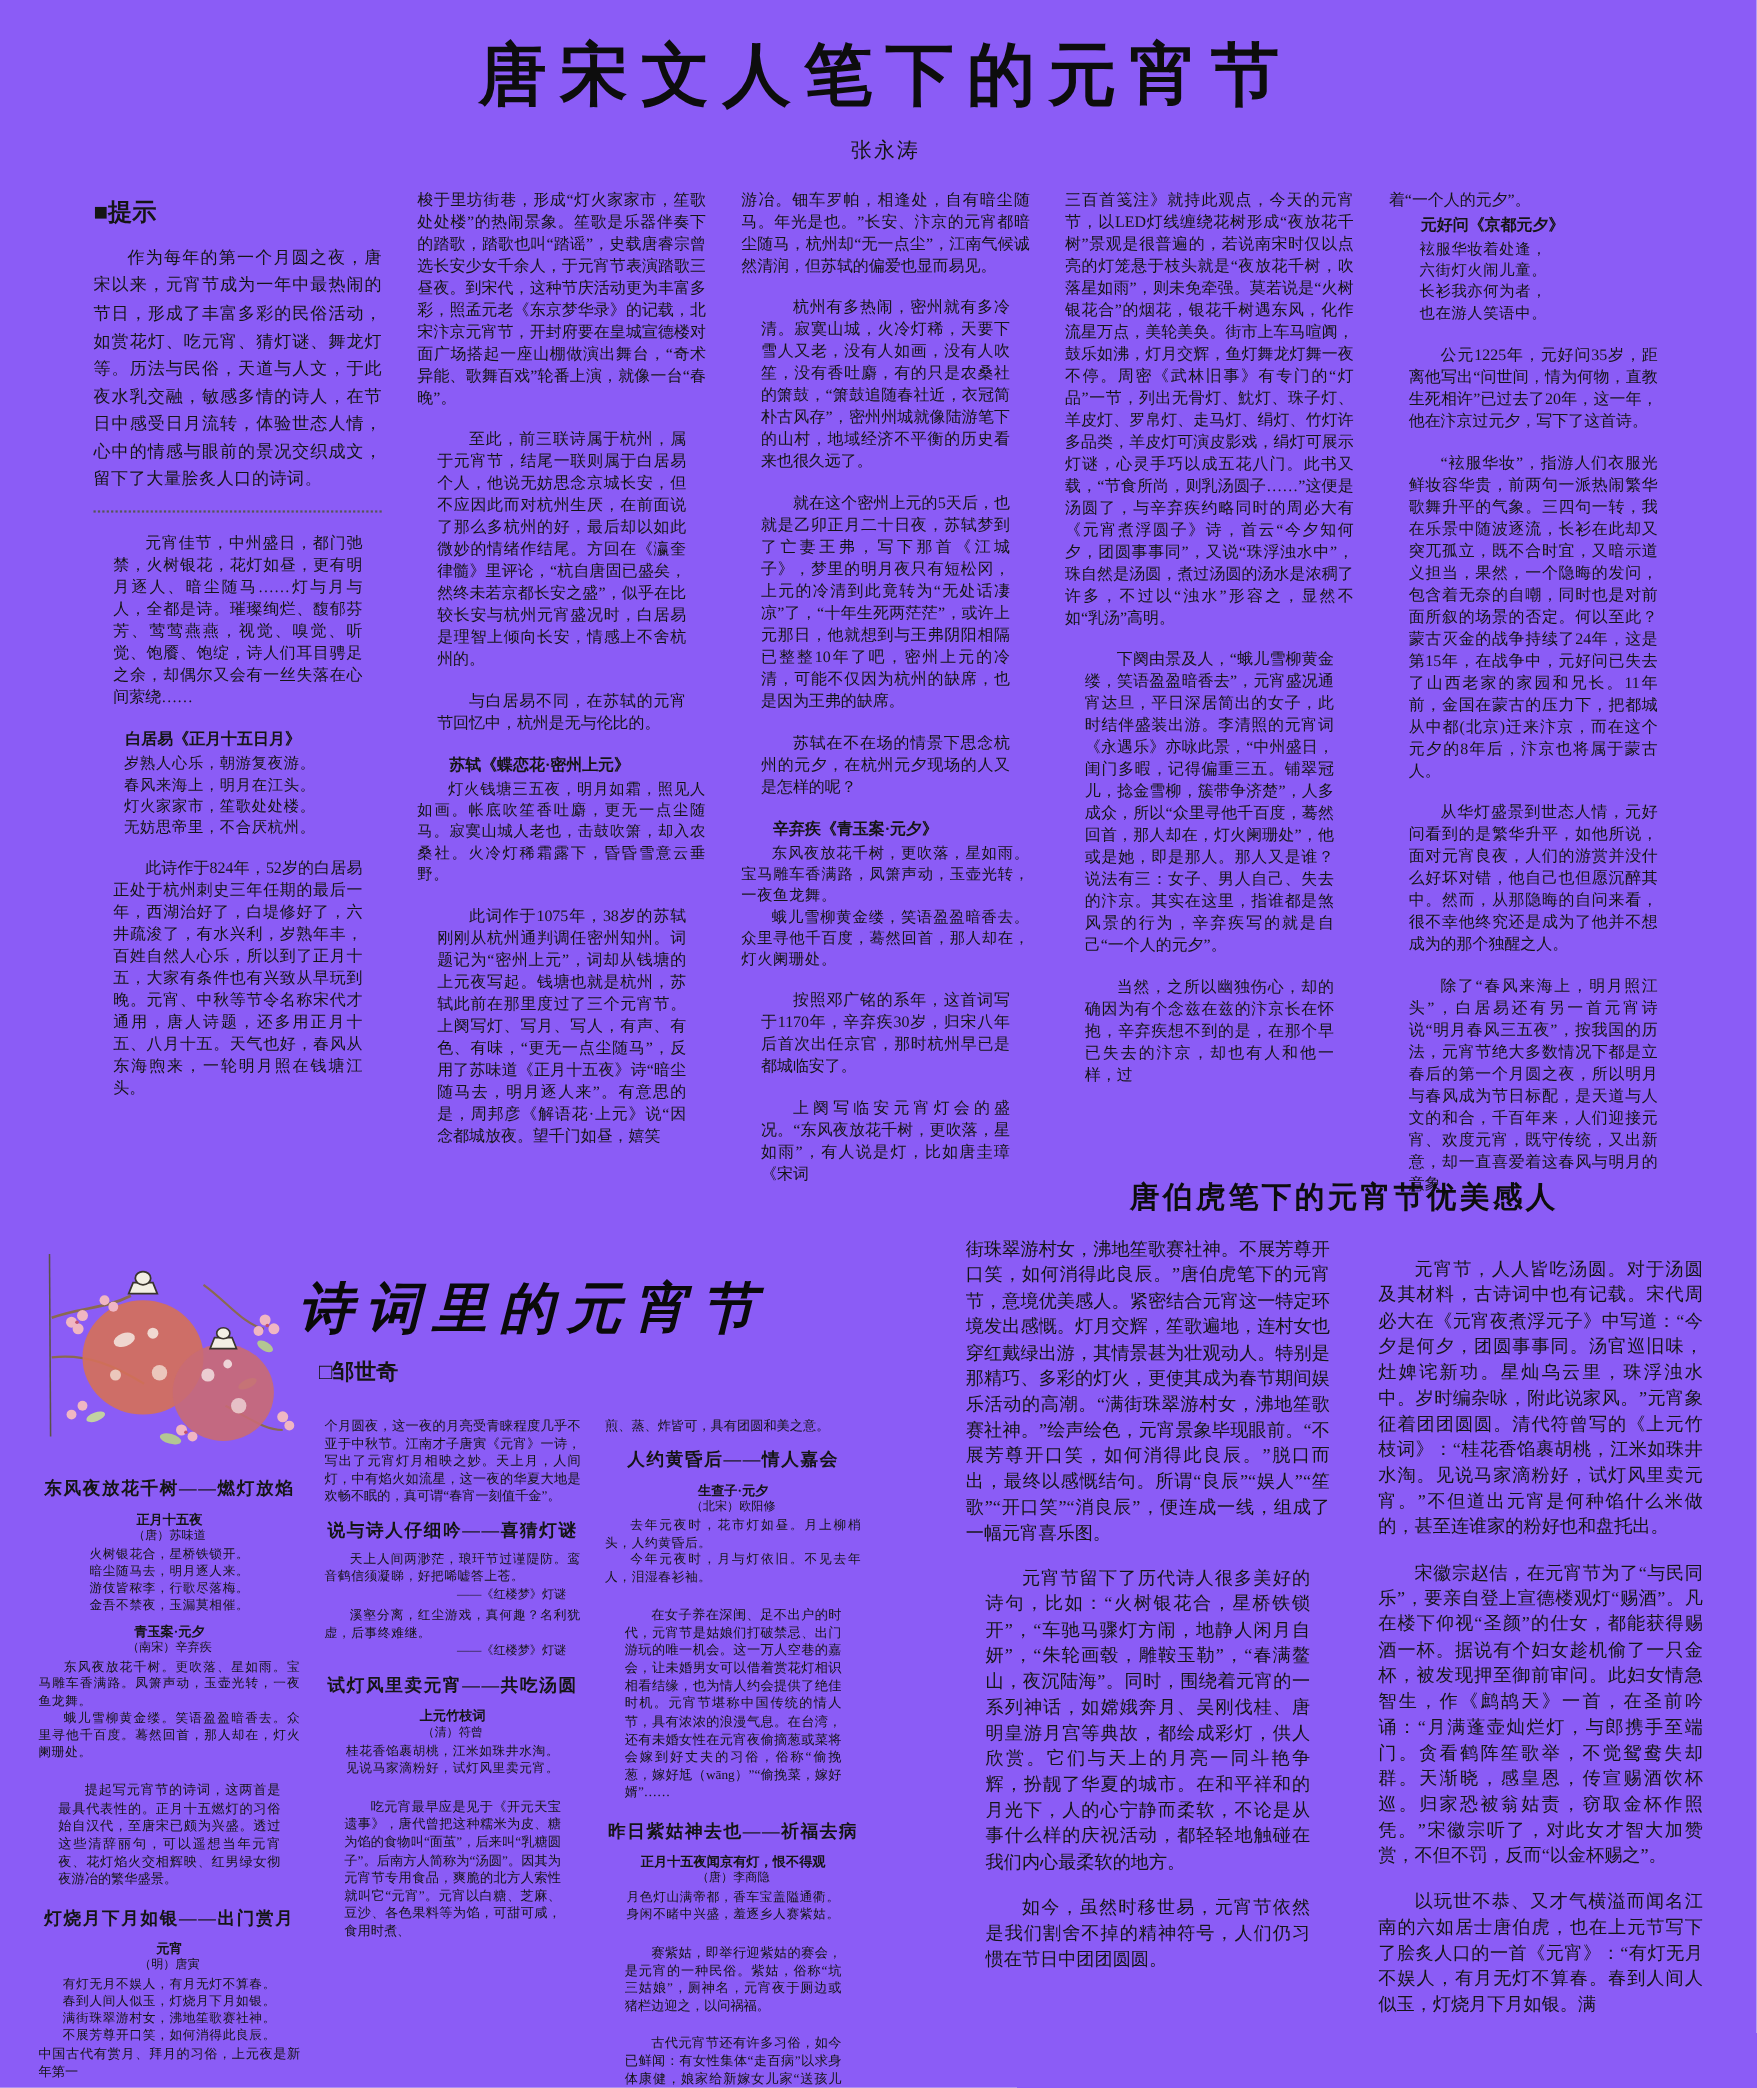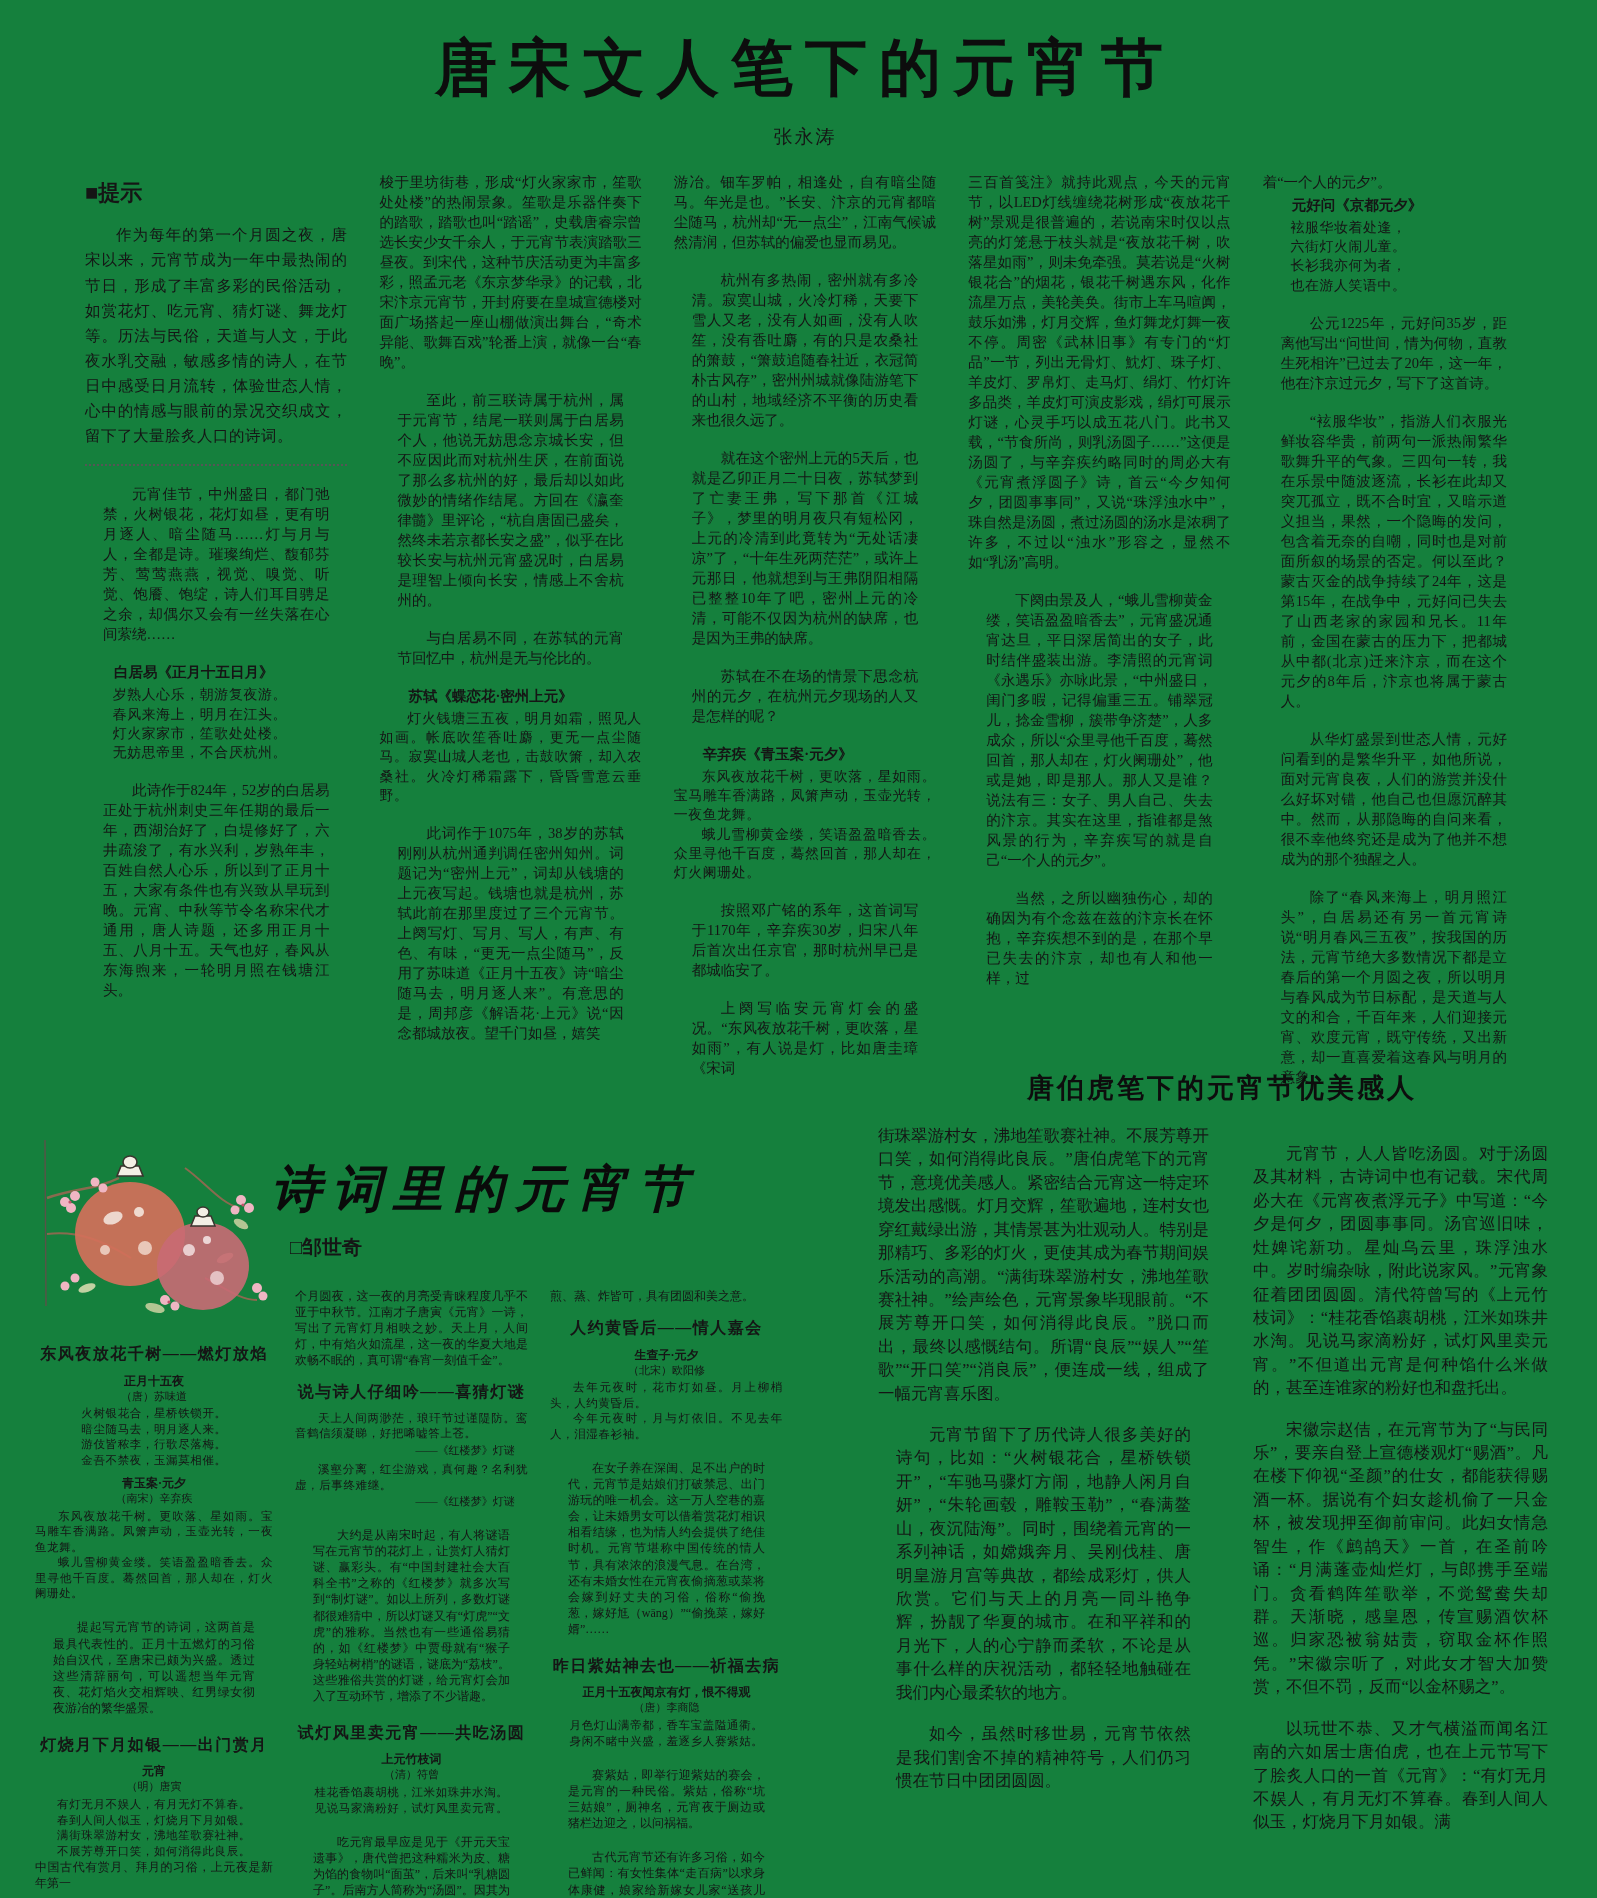--- a/index.html
+++ b/index.html
@@ -1,18 +1,18 @@
 <!DOCTYPE html>
 <html><head>
 <meta charset="utf-8">
 <style>
   html,body{margin:0;padding:0;background:#e8e8e8;}
   .page{
     position:relative;width:1597px;height:1898px;margin:0 auto;
-    background:#15803d;color:#151515;overflow:hidden;
+    background:#8b5cf6;color:#151515;overflow:hidden;
     font-family:"Liberation Serif", serif;
   }
   
   .main-article{position:absolute;left:85px;top:26px;width:1440px;}
   .main-title{
     font-family:"Liberation Sans", sans-serif;font-weight:bold;
     font-size:62px;letter-spacing:12px;text-align:center;margin:0 0 14px 0;color:#0d0d0d;
   }
   .byline{text-align:center;font-size:19px;margin:0 0 22px 0;letter-spacing:2px;}
   .cols{display:flex;gap:32px;align-items:flex-start;}
@@ -197,21 +197,20 @@
             <div class="b-pc">中国古代有赏月、拜月的习俗，上元夜是新年第一</div>
           </div>
       </div>
       <div class="pcol pt-pad">
           <div class="b-pc">个月圆夜，这一夜的月亮受青睐程度几乎不亚于中秋节。江南才子唐寅《元宵》一诗，写出了元宵灯月相映之妙。天上月，人间灯，中有焰火如流星，这一夜的华夏大地是欢畅不眠的，真可谓“春宵一刻值千金”。</div>
           <div class="b-h">说与诗人仔细吟——喜猜灯谜</div>
           <div class="b-pp">天上人间两渺茫，琅玕节过谨隄防。鸾音鹤信须凝睇，好把唏嘘答上苍。</div>
           <div class="b-att">——《红楼梦》灯谜</div>
           <div class="b-pp">溪壑分离，红尘游戏，真何趣？名利犹虚，后事终难继。</div>
           <div class="b-att">——《红楼梦》灯谜</div>
-          <div class="b-p">大约是从南宋时起，有人将谜语写在元宵节的花灯上，让赏灯人猜灯谜、赢彩头。有“中国封建社会大百科全书”之称的《红楼梦》就多次写到“制灯谜”。如以上所列，多数灯谜都很难猜中，所以灯谜又有“灯虎”“文虎”的雅称。当然也有一些通俗易猜的，如《红楼梦》中贾母就有“猴子身轻站树梢”的谜语，谜底为“荔枝”。这些雅俗共赏的灯谜，给元宵灯会加入了互动环节，增添了不少谐趣。</div>
           <div class="b-h">试灯风里卖元宵——共吃汤圆</div>
           <div class="b-ct">上元竹枝词</div>
           <div class="b-ca">（清）符曾</div>
           <div class="b-pcl">桂花香馅裹胡桃，江米如珠井水淘。</div>
           <div class="b-pcl">见说马家滴粉好，试灯风里卖元宵。</div>
           <div class="b-p">吃元宵最早应是见于《开元天宝遗事》，唐代曾把这种糯米为皮、糖为馅的食物叫“面茧”，后来叫“乳糖圆子”。后南方人简称为“汤圆”。因其为元宵节专用食品，爽脆的北方人索性就叫它“元宵”。元宵以白糖、芝麻、豆沙、各色果料等为馅，可甜可咸，食用时煮、</div>
         </div>
       <div class="pcol pt-pad">
           <div class="b-pc">煎、蒸、炸皆可，具有团圆和美之意。</div>
           <div class="b-h">人约黄昏后——情人嘉会</div>

